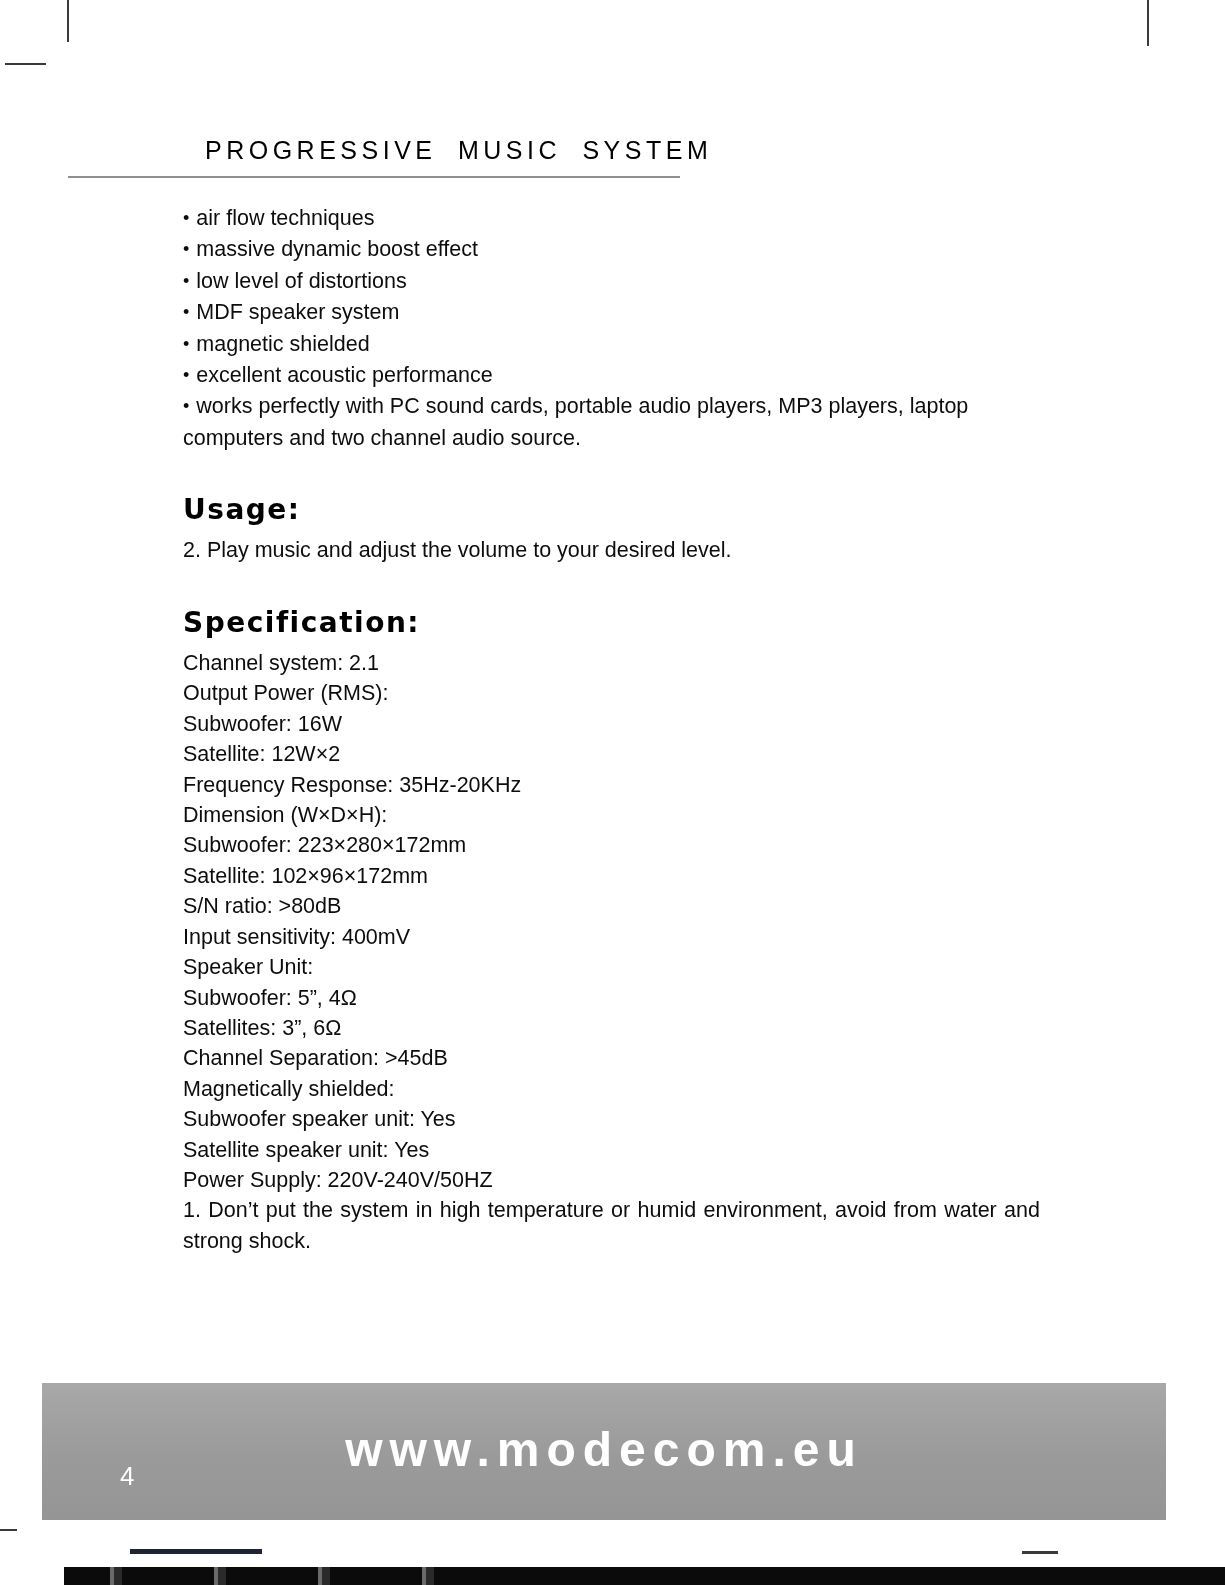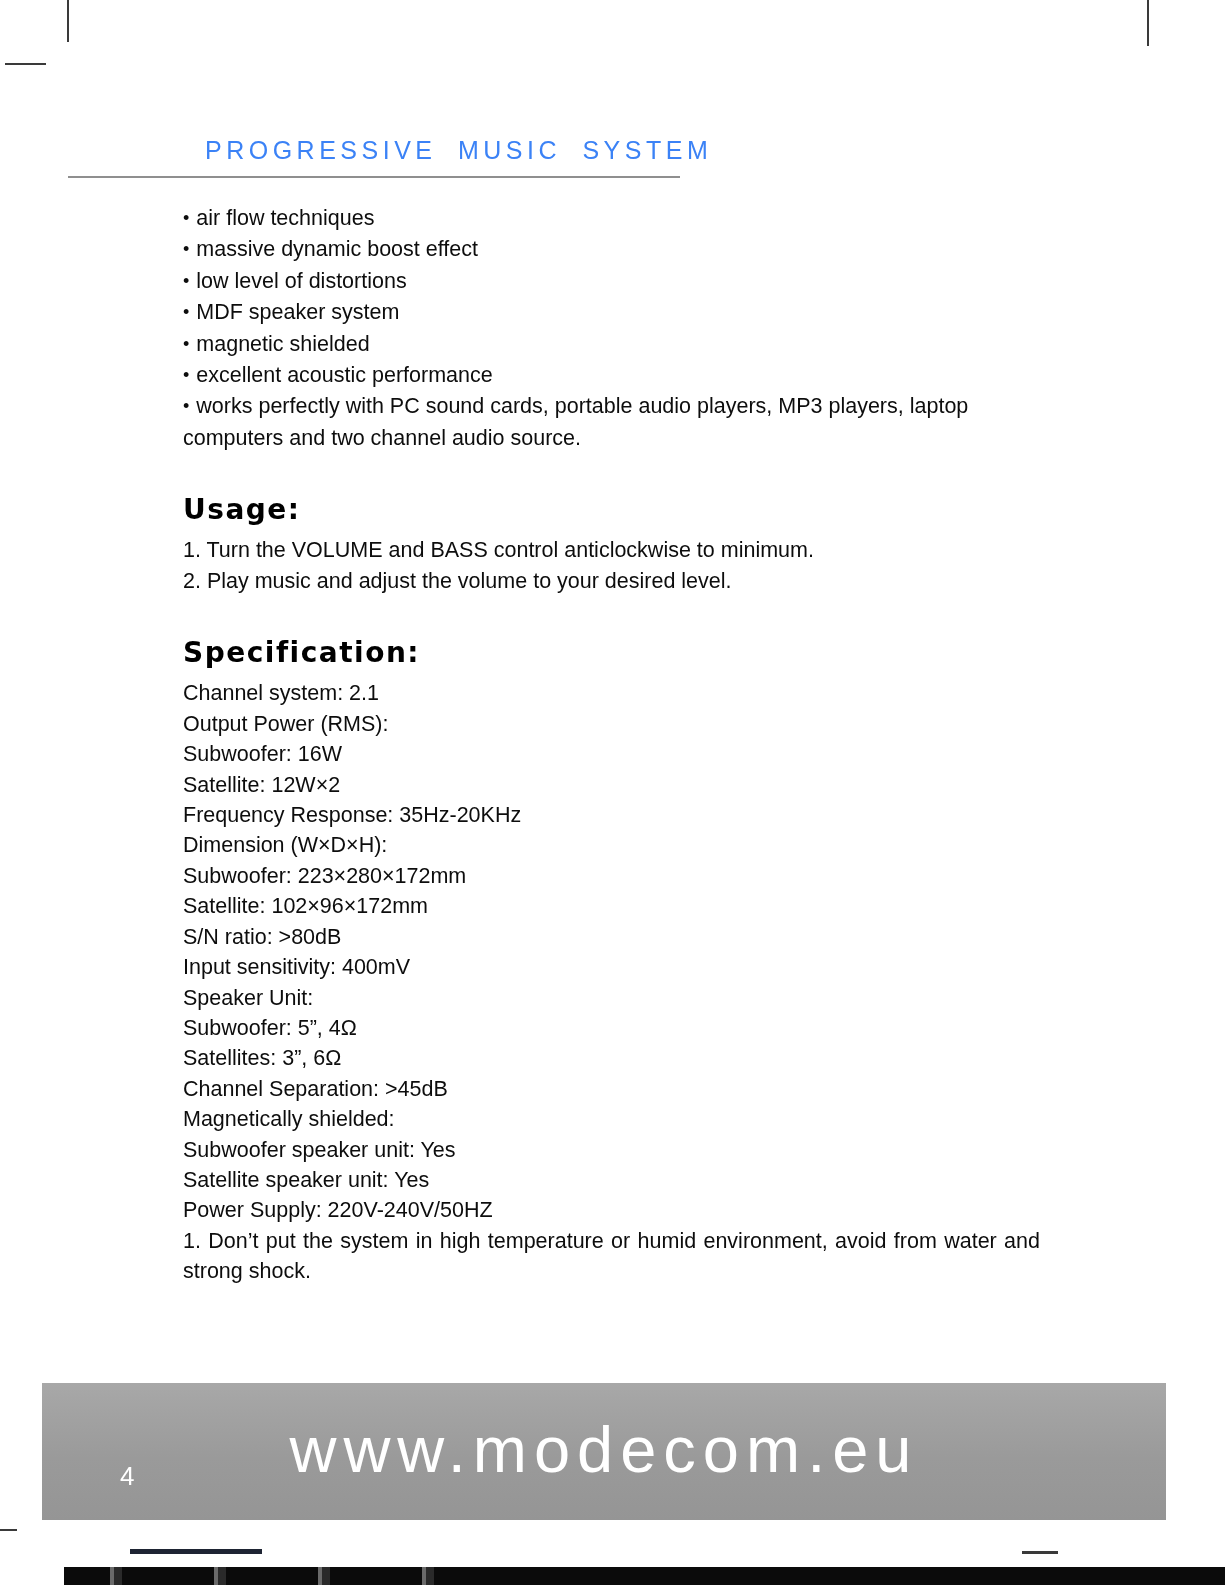--- a/index.html
+++ b/index.html
@@ -19,21 +19,21 @@
   .mark-tl-h { left: 5px; top: 63px; width: 41px; height: 2px; }
   .mark-tr-v { left: 1147px; top: 0; width: 2px; height: 46px; }
   .mark-bl-h { left: 0; top: 1529px; width: 17px; height: 2px; }
   .mark-b-dash { left: 130px; top: 1549px; width: 132px; height: 5px; background: #1e2433; }
   .mark-br-dash { left: 1022px; top: 1551px; width: 36px; height: 3px; background: #3a3a3a; }
 
   
   .doc-title {
     position: absolute; left: 205px; top: 136px;
     font-size: 25px; letter-spacing: 4.5px; word-spacing: 10px;
-    color: #3b82f6; font-weight: 400;
+    color: #000000; font-weight: 400;
     white-space: nowrap;
   }
   .doc-title-rule {
     position: absolute; left: 68px; top: 176px;
     width: 612px; height: 2px; background: #8f8f8f;
   }
 
   
   .content {
     position: absolute; left: 183px; top: 194px; width: 857px;
@@ -56,21 +56,21 @@
   .footer-bar {
     position: absolute; left: 42px; top: 1383px; width: 1124px; height: 137px;
     background: linear-gradient(180deg, #a8a8a8 0%, #9a9a9a 55%, #959595 100%);
     display: flex; align-items: center; justify-content: center;
   }
   .footer-page-number {
     position: absolute; left: 78px; top: 78px;
     color: #ffffff; font-size: 26px;
   }
   .footer-url {
-    color: #ffffff; font-size: 65px; font-weight: 400;
+    color: #ffffff; font-size: 48px; font-weight: 700;
     letter-spacing: 7px;
     font-family: "Liberation Sans", sans-serif;
     position: relative; top: -2px;
   }
 
   
   .color-strip {
     position: absolute; left: 64px; top: 1567px; width: 1161px; height: 18px;
     background: #0b0b0b;
   }
@@ -110,21 +110,20 @@
         <li><span class="dot">•</span><span>magnetic shielded</span></li>
 
         <li><span class="dot">•</span><span>excellent acoustic performance</span></li>
 
         <li><span class="dot">•</span><span>works perfectly with PC sound cards, portable audio players, MP3 players, laptop computers and two channel audio source.</span></li>
       </ul>
 
     <h2 class="section-heading">Usage:</h2>
     <ul class="plain-lines">
 
-        <li>1. Turn the VOLUME and BASS control anticlockwise to minimum.</li>
 
         <li>2. Play music and adjust the volume to your desired level.</li>
       </ul>
 
     <h2 class="section-heading">Specification:</h2>
     <ul class="plain-lines">
 
         <li>Channel system: 2.1</li>
 
         <li>Output Power (RMS):</li>

